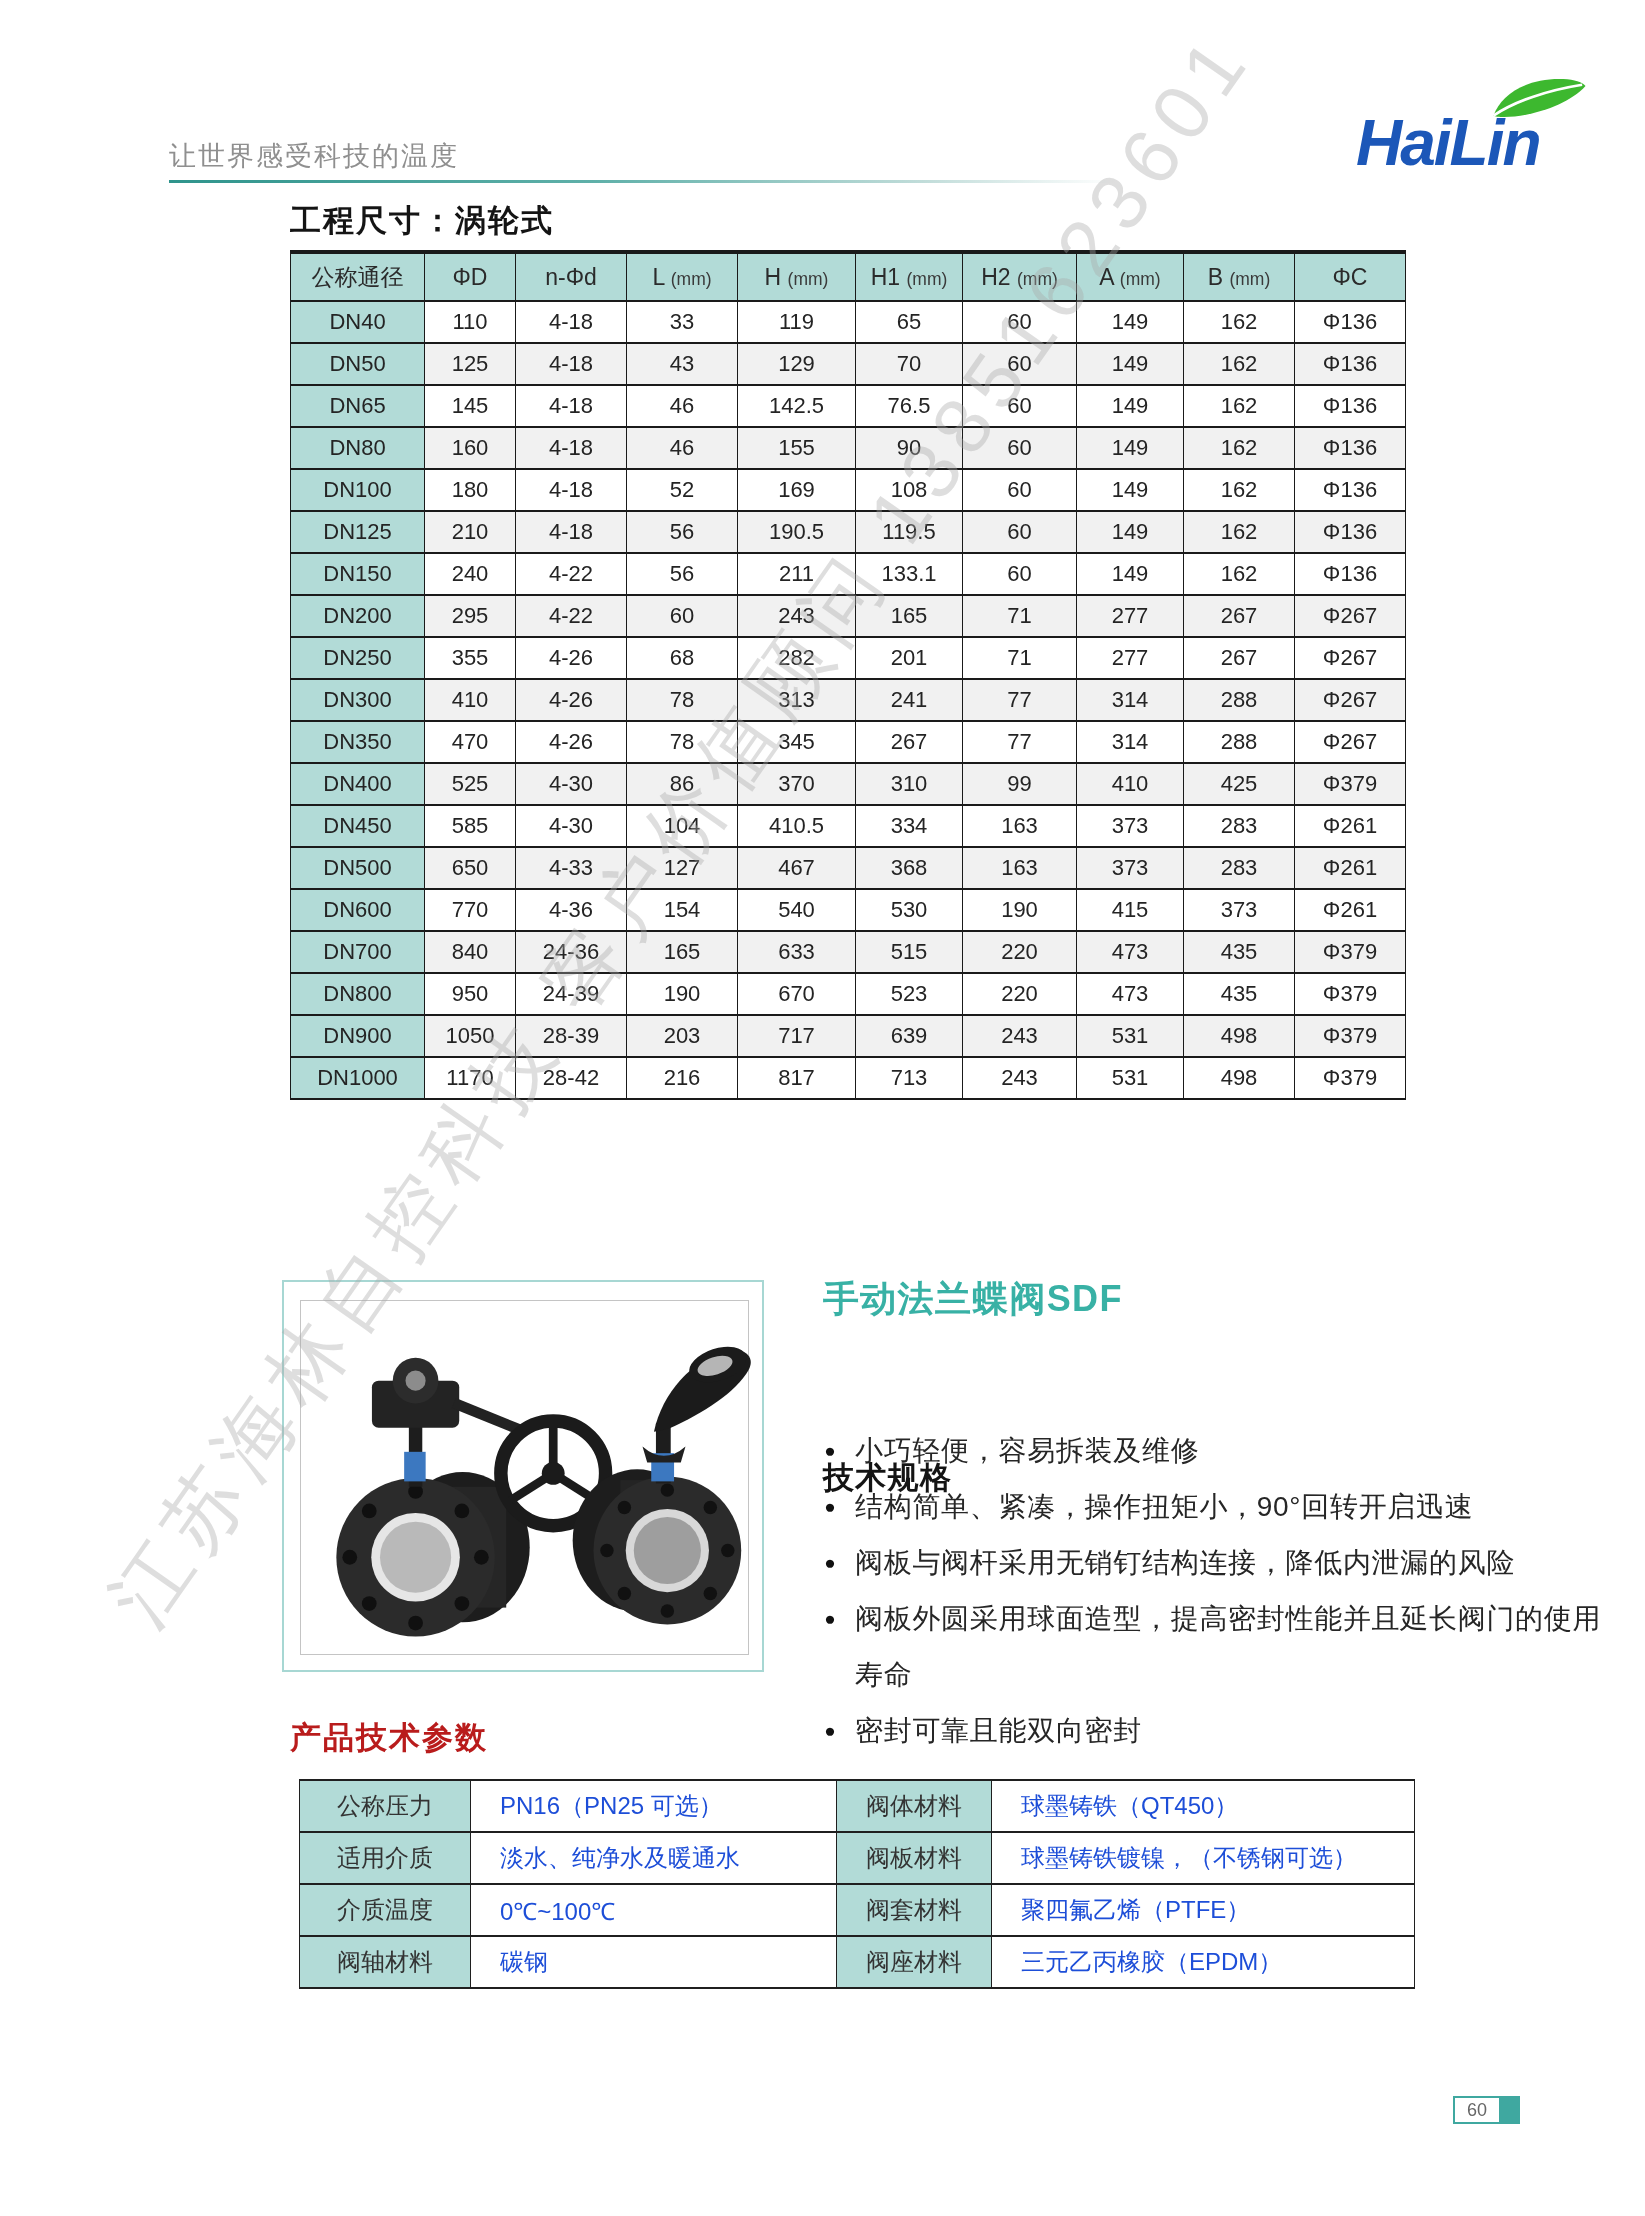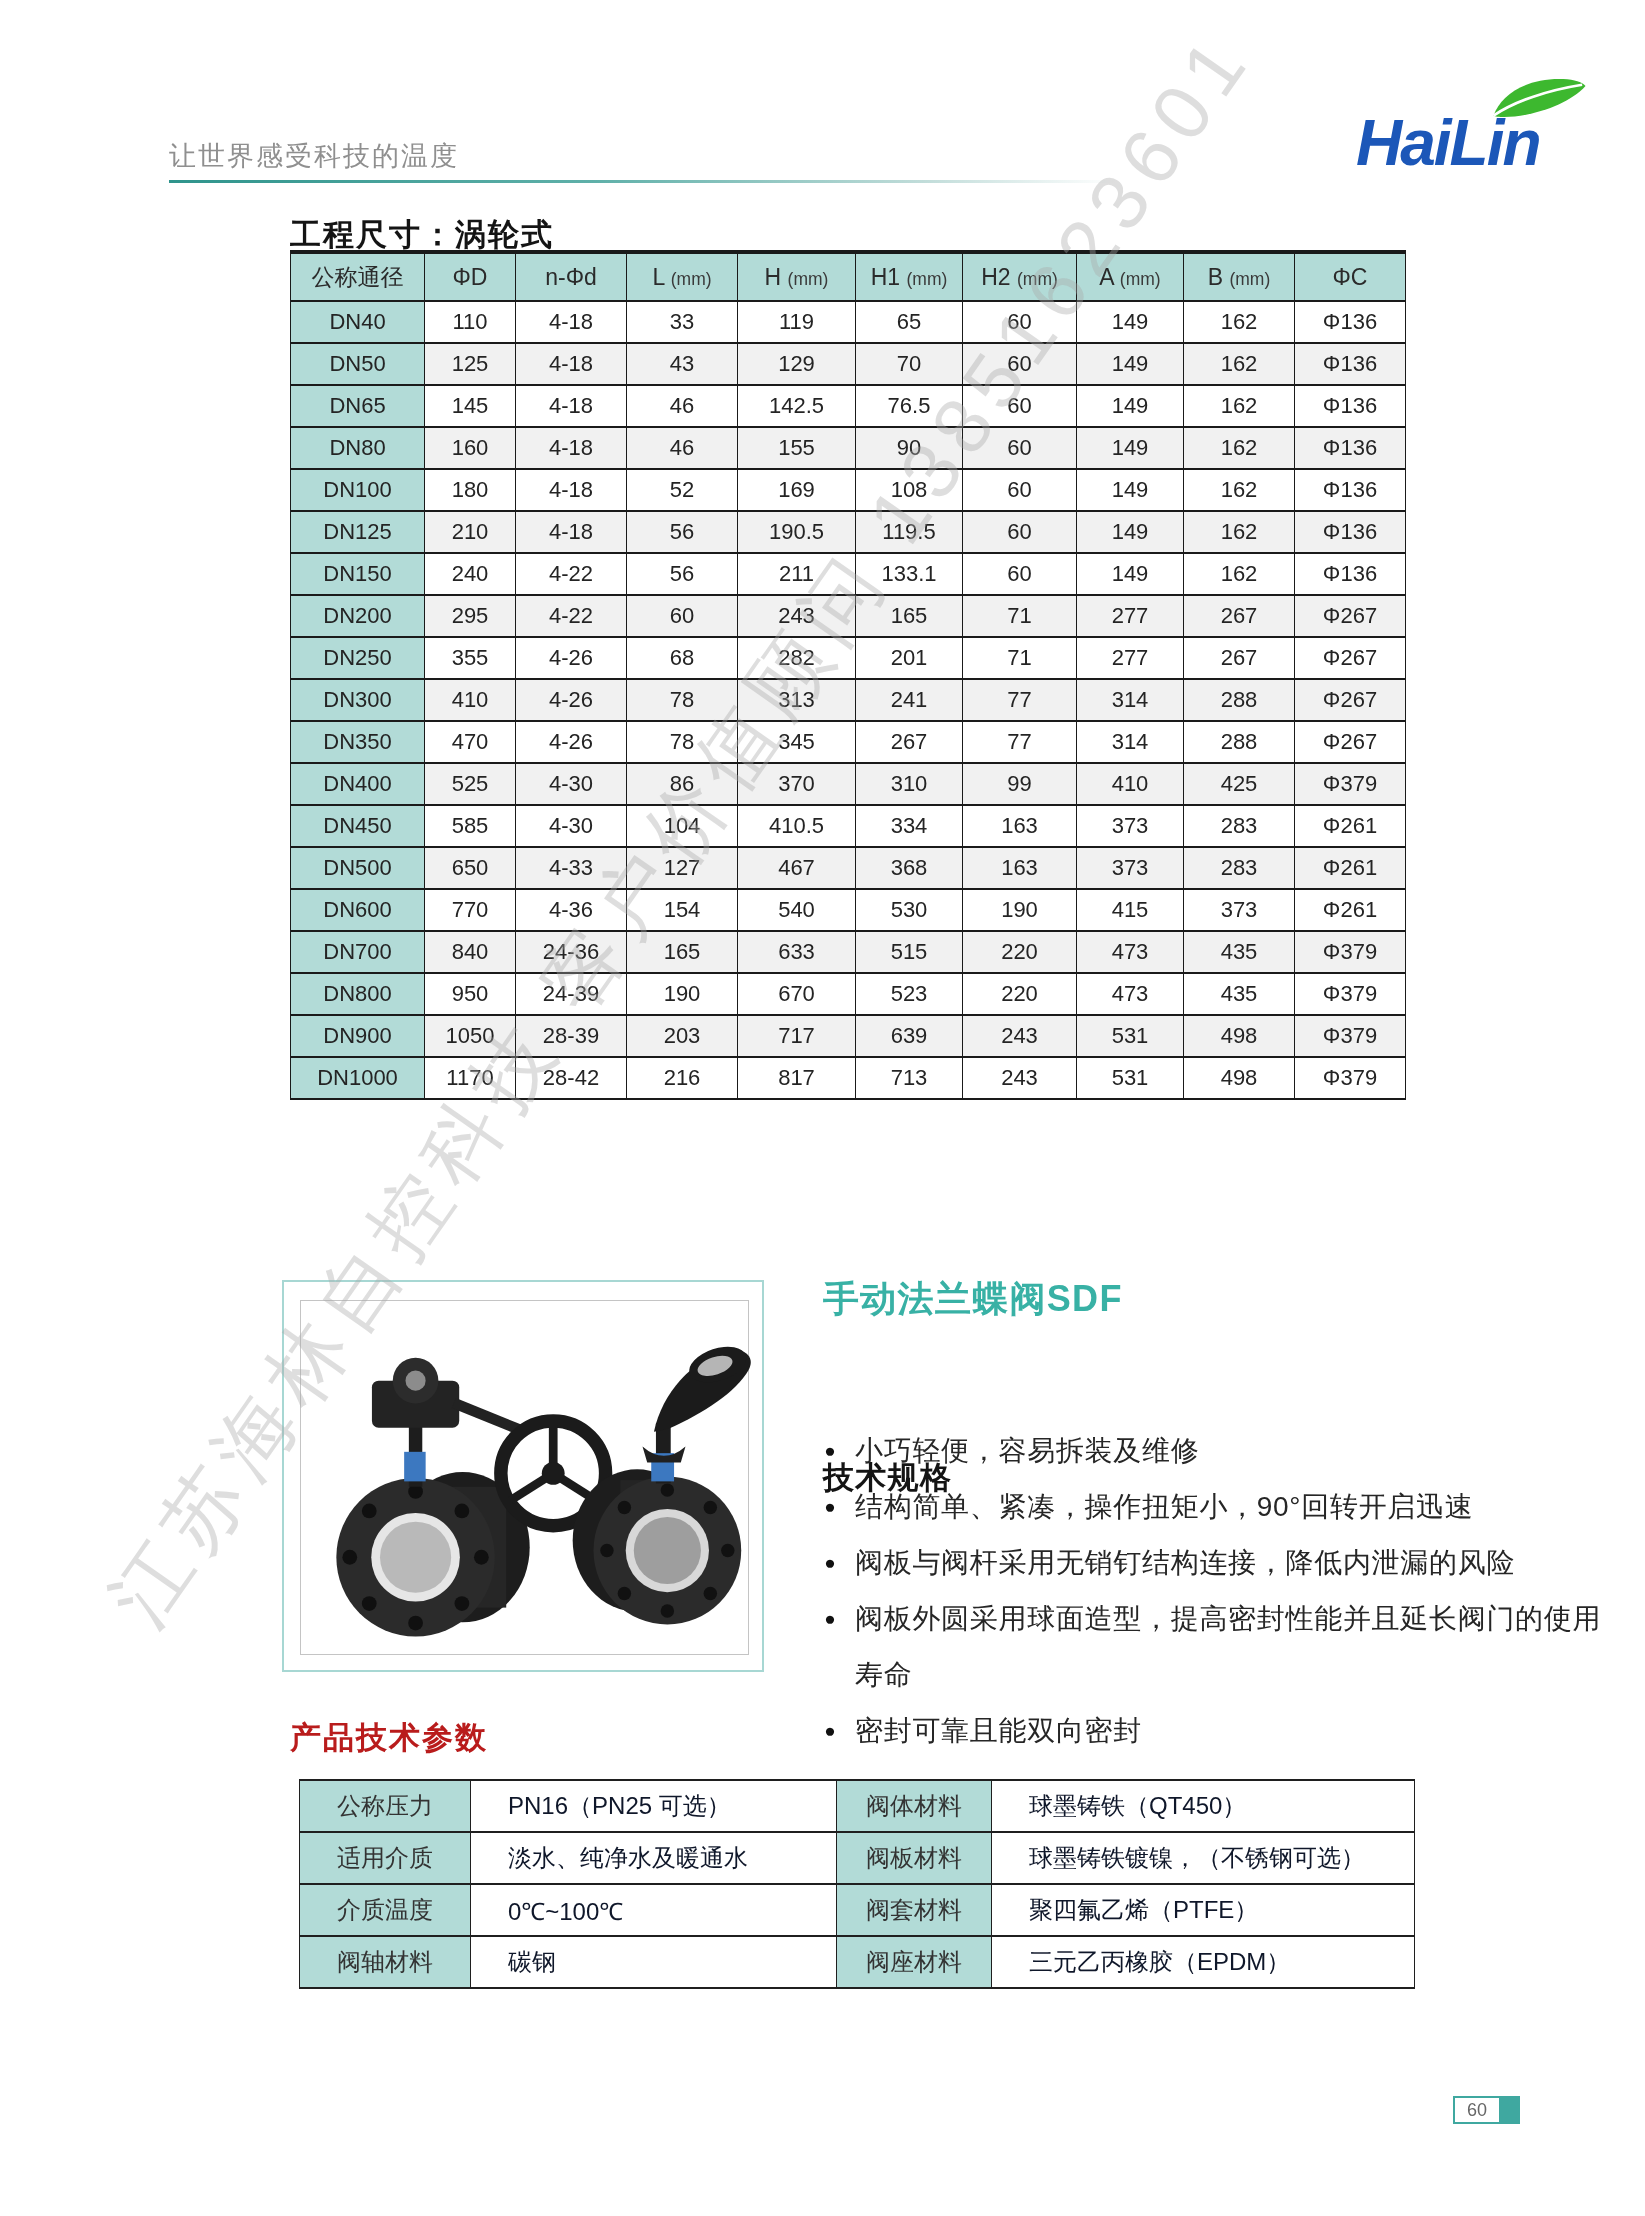--- a/index.html
+++ b/index.html
@@ -23,21 +23,21 @@
   .logo { position:absolute; left:1356px; top:79px; width:235px; height:101px; }
   .logo-text {
     position:absolute; left:0px; top:32px;
     font-size:64px; font-weight:bold; font-style:italic;
     color:#1c57b8; letter-spacing:-2px; line-height:64px;
   }
   .logo-leaf { position:absolute; left:132px; top:-5.4px; }
 
   
   .dims-title {
-    position:absolute; left:290px; top:214px;
+    position:absolute; left:290px; top:200px;
     font-size:31px; font-weight:bold; color:#141414; letter-spacing:2px;
   }
   table { border-collapse:collapse; table-layout:fixed; }
   .dims-table { position:absolute; left:290px; top:250px; width:1115px; }
   .dims-table th, .dims-table td {
     border-left:1.3px solid #1a1a1a; border-right:1.3px solid #1a1a1a;
     border-top:2.7px solid #1a1a1a; border-bottom:2.7px solid #1a1a1a;
     text-align:center; vertical-align:middle;
     white-space:nowrap; overflow:hidden;
   }
@@ -88,21 +88,21 @@
     position:absolute; left:290px; top:1717px;
     font-size:31px; font-weight:bold; color:#b91c1c; letter-spacing:2px;
   }
   .params-table { position:absolute; left:299px; top:1779px; width:1115px; }
   .params-table td {
     border-left:1.3px solid #1f1f1f; border-right:1.3px solid #1f1f1f;
     border-top:2px solid #1f1f1f; border-bottom:2px solid #1f1f1f;
     height:48px; font-size:24px; vertical-align:middle; white-space:nowrap;
   }
   .params-table td.p-label { background:#b2dbd7; text-align:center; color:#333333; }
-  .params-table td.p-value { background:#ffffff; padding-left:37px; color:#0f172a; }
+  .params-table td.p-value { background:#ffffff; padding-left:29px; color:#1d4ed8; }
 
   
   .page-badge { position:absolute; left:1453px; top:2096px; display:flex; align-items:stretch; height:28px; }
   .badge-number {
     width:44px; border:2px solid #3fa8a0; background:#ffffff;
     display:flex; align-items:center; justify-content:center;
     font-size:18px; color:#666666;
   }
   .badge-block { width:19px; background:#3fa8a0; }
 

